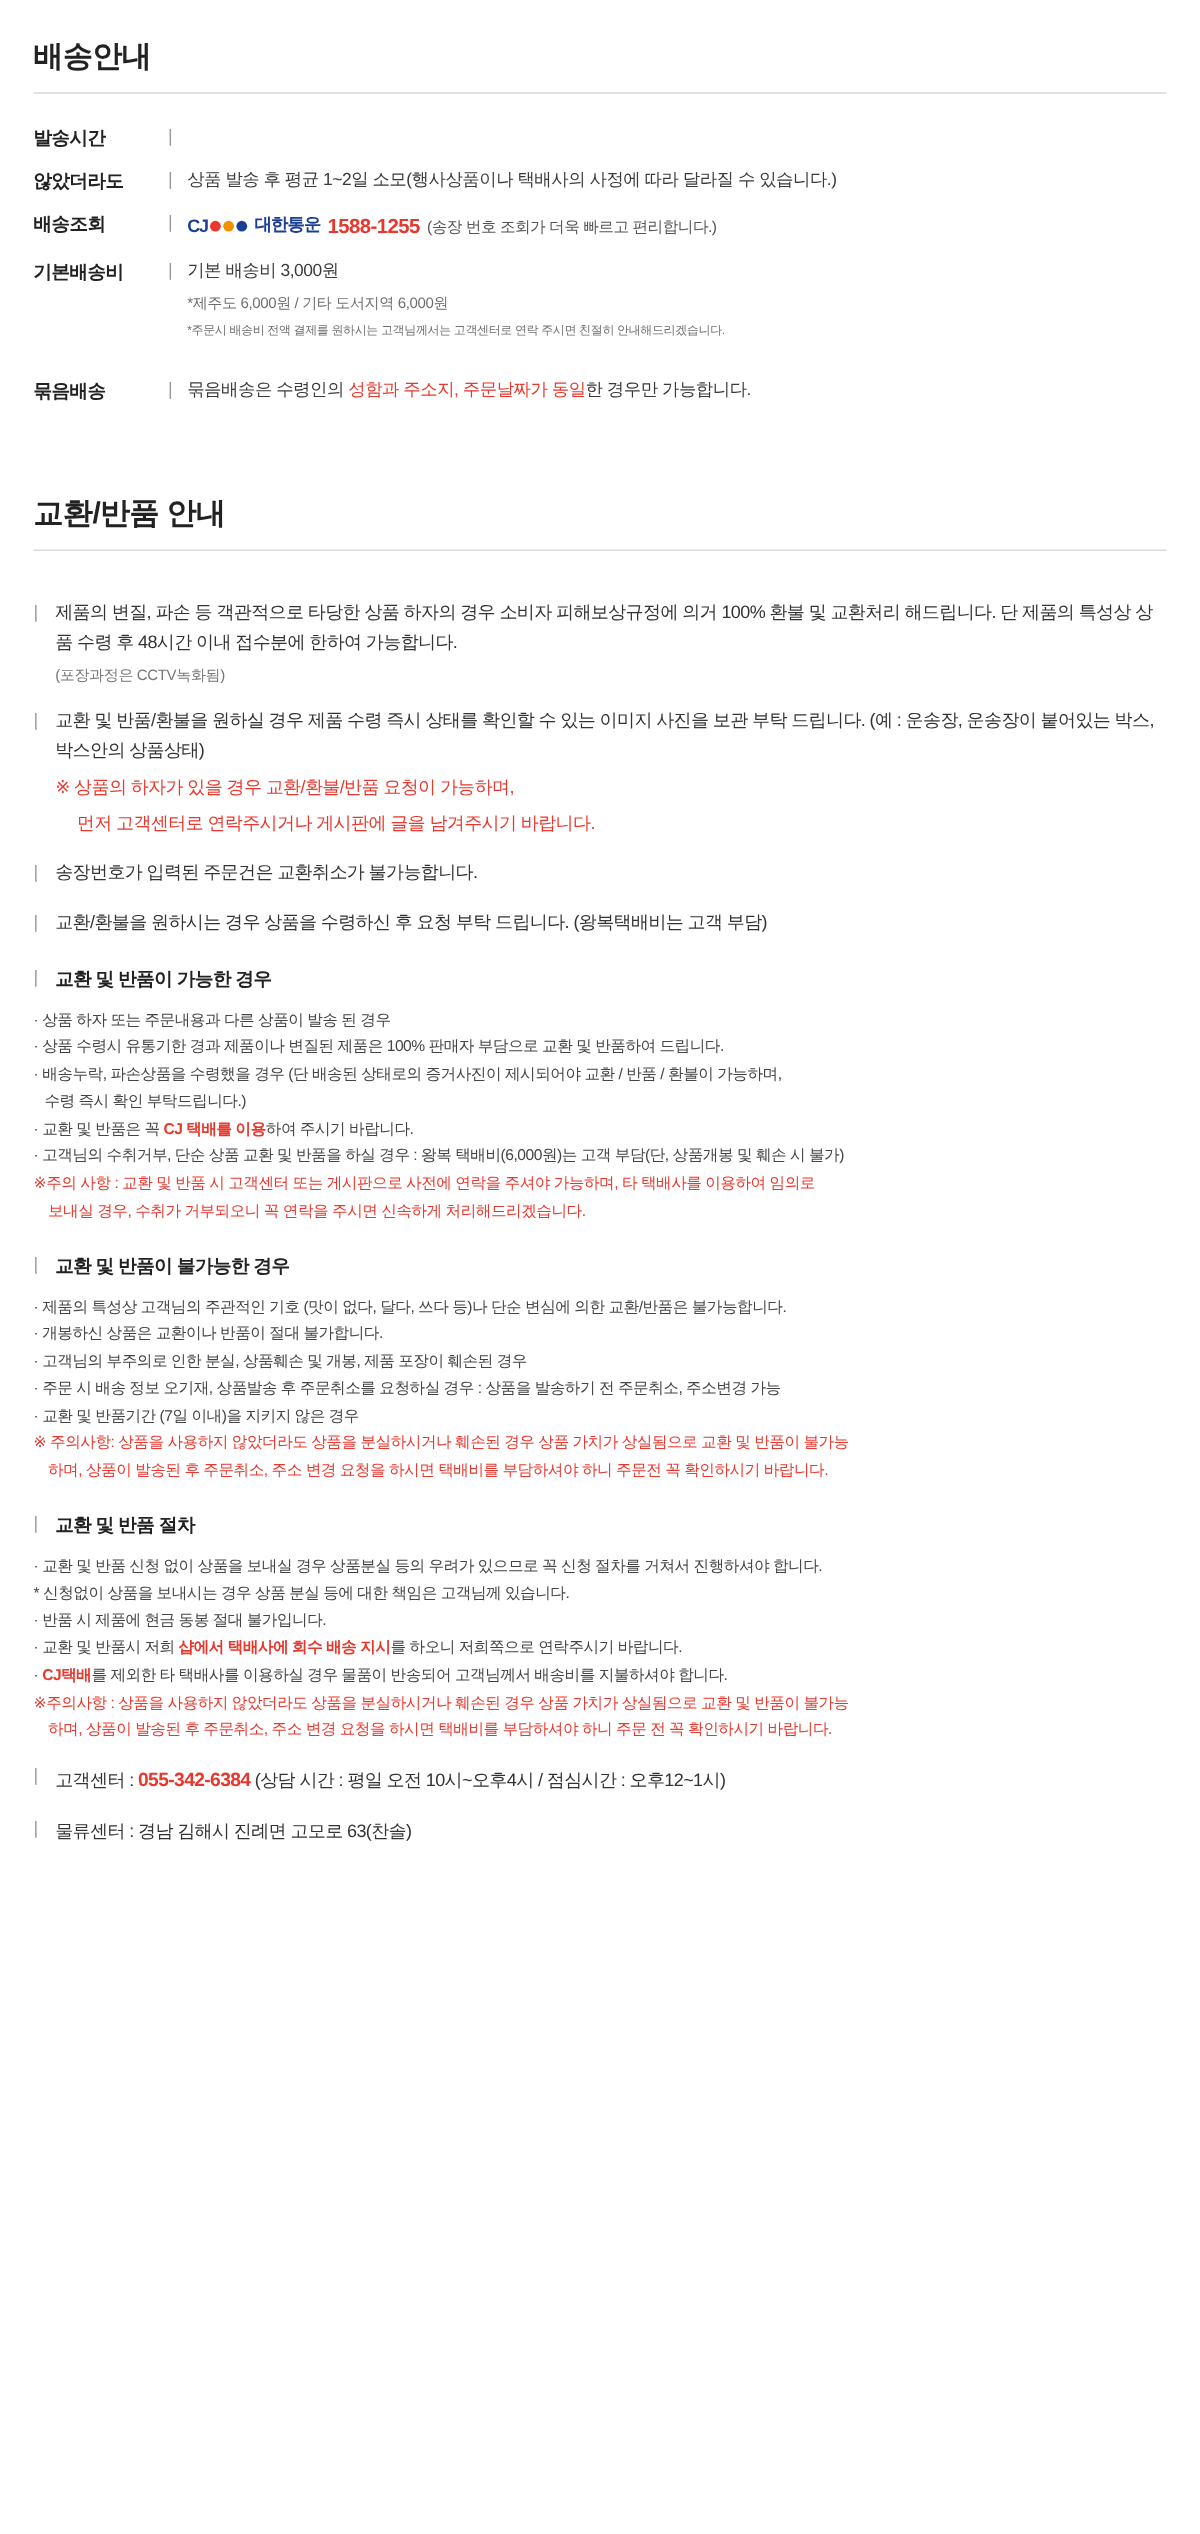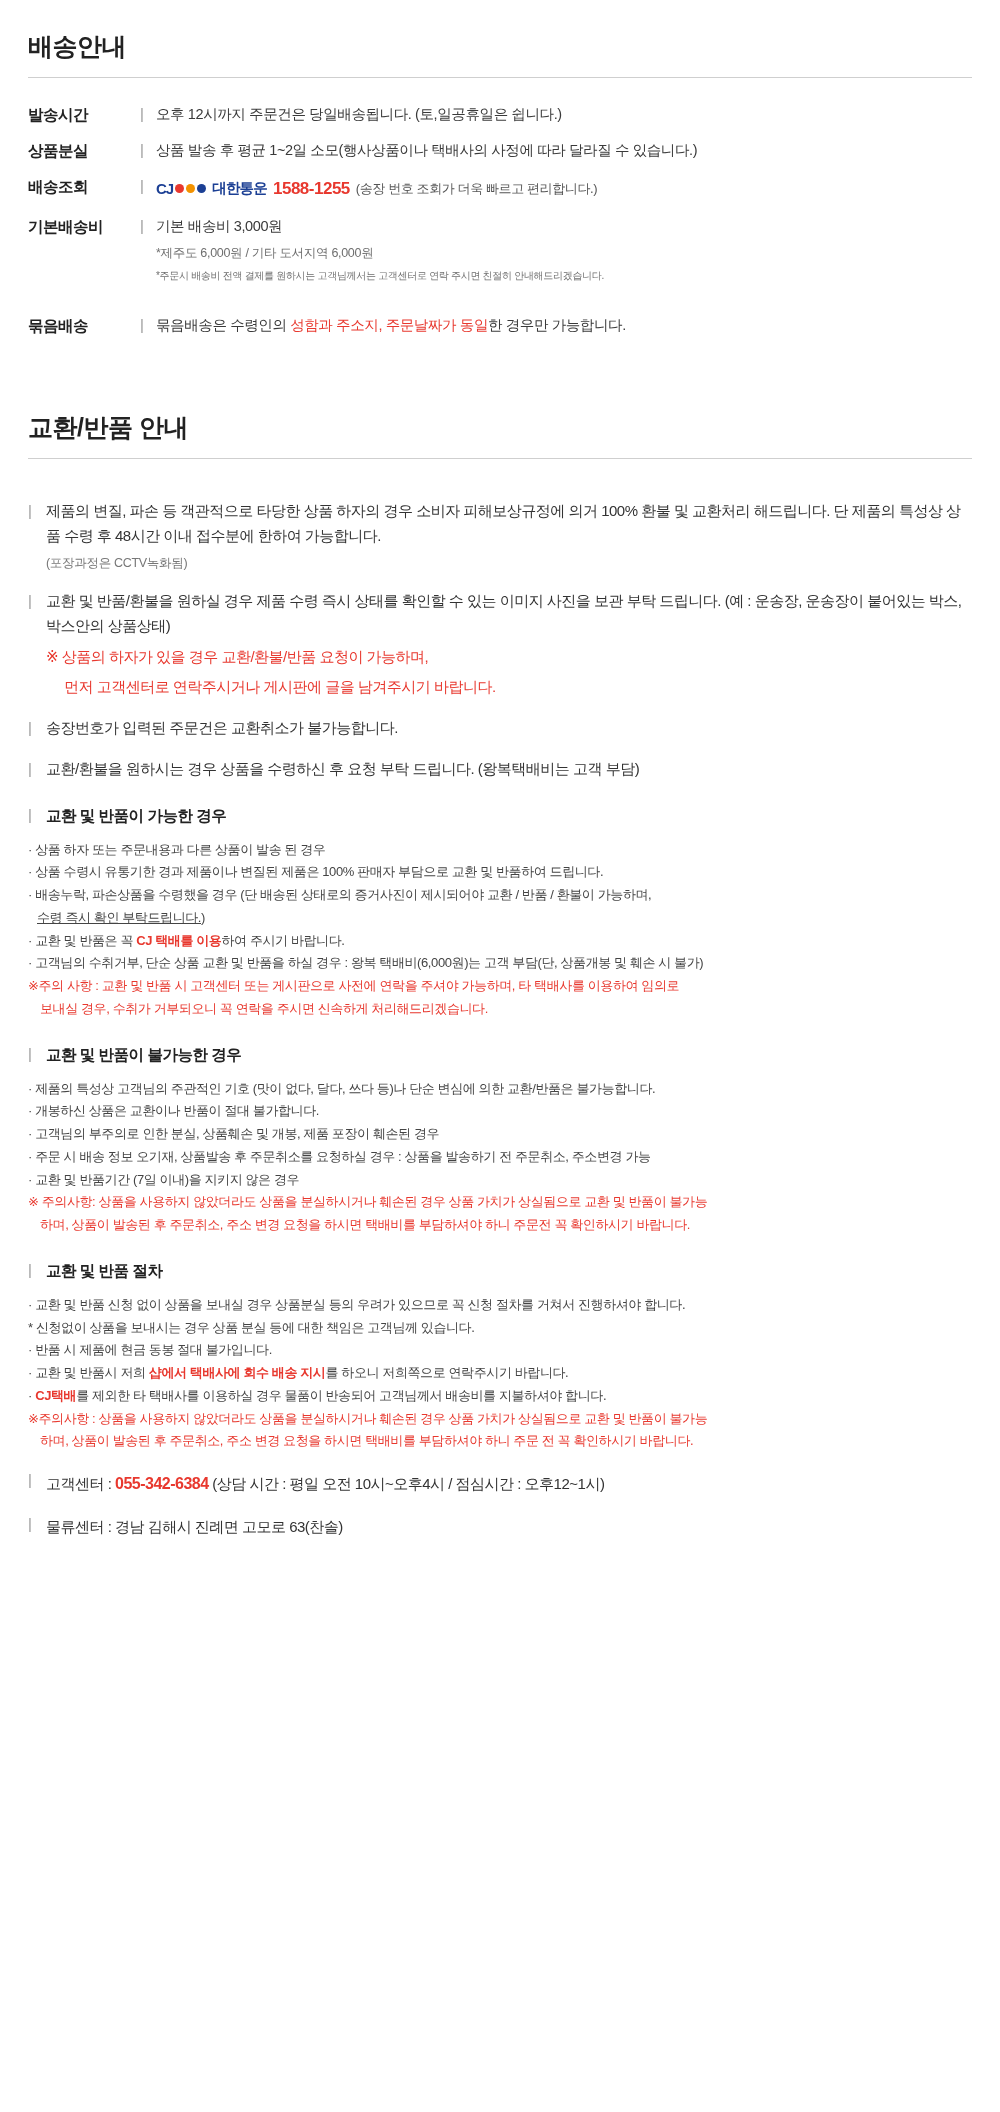--- a/index.html
+++ b/index.html
@@ -153,21 +153,21 @@
     text-align: right;
   }
 
   .bullets { margin-top: 12px; }
   .bullet {
     font-size: 13px;
     color: #444;
     line-height: 1.75;
     letter-spacing: -0.4px;
   }
-  .bullet .cont { display: block; padding-left: 9px; text-decoration: underline; }
+  .bullet .cont { display: block; padding-left: 9px; }
   .bullet.red { color: #e8382e; }
   .bullet .red-b { color: #e8382e; font-weight: bold; }
   .bullet .redcont { display: block; padding-left: 12px; color: #e8382e; }
 
   .contact {
     display: flex; align-items: flex-start; margin-top: 18px;
   }
   .contact .bar2 { flex: 0 0 18px; color: #9a9a9a; font-size: 15px; }
   .contact-text { font-size: 15px; color: #333; letter-spacing: -0.5px; line-height: 1.6; text-align: right; }
   .contact-text .phone { color: #e8382e; font-weight: bold; font-size: 16px; }
@@ -183,25 +183,24 @@
   <div style="height:30px"></div>
   <div class="section-title">배송안내</div>
   <div style="height:14px"></div>
   <hr class="rule">
 
   <div class="ship-block">
 
     <div class="ship-row">
       <div class="ship-label">발송시간</div>
       <div class="bar">|</div>
-      <div class="ship-val">오후 12시까지 주문건은 당일배송됩니다. (토,일공휴일은 쉽니다.)</div>
-    </div>
-
-    <div class="ship-row">
-      <div class="ship-label">상품분실</div>
+    </div>
+
+    <div class="ship-row">
+      <div class="ship-label">않았더라도</div>
       <div class="bar">|</div>
       <div class="ship-val">상품 발송 후 평균 1~2일 소모(행사상품이나 택배사의 사정에 따라 달라질 수 있습니다.)</div>
     </div>
 
     <div class="ship-row">
       <div class="ship-label">배송조회</div>
       <div class="bar">|</div>
       <div class="ship-val">
         <span class="cj-line">
           <span class="cj-mark">

